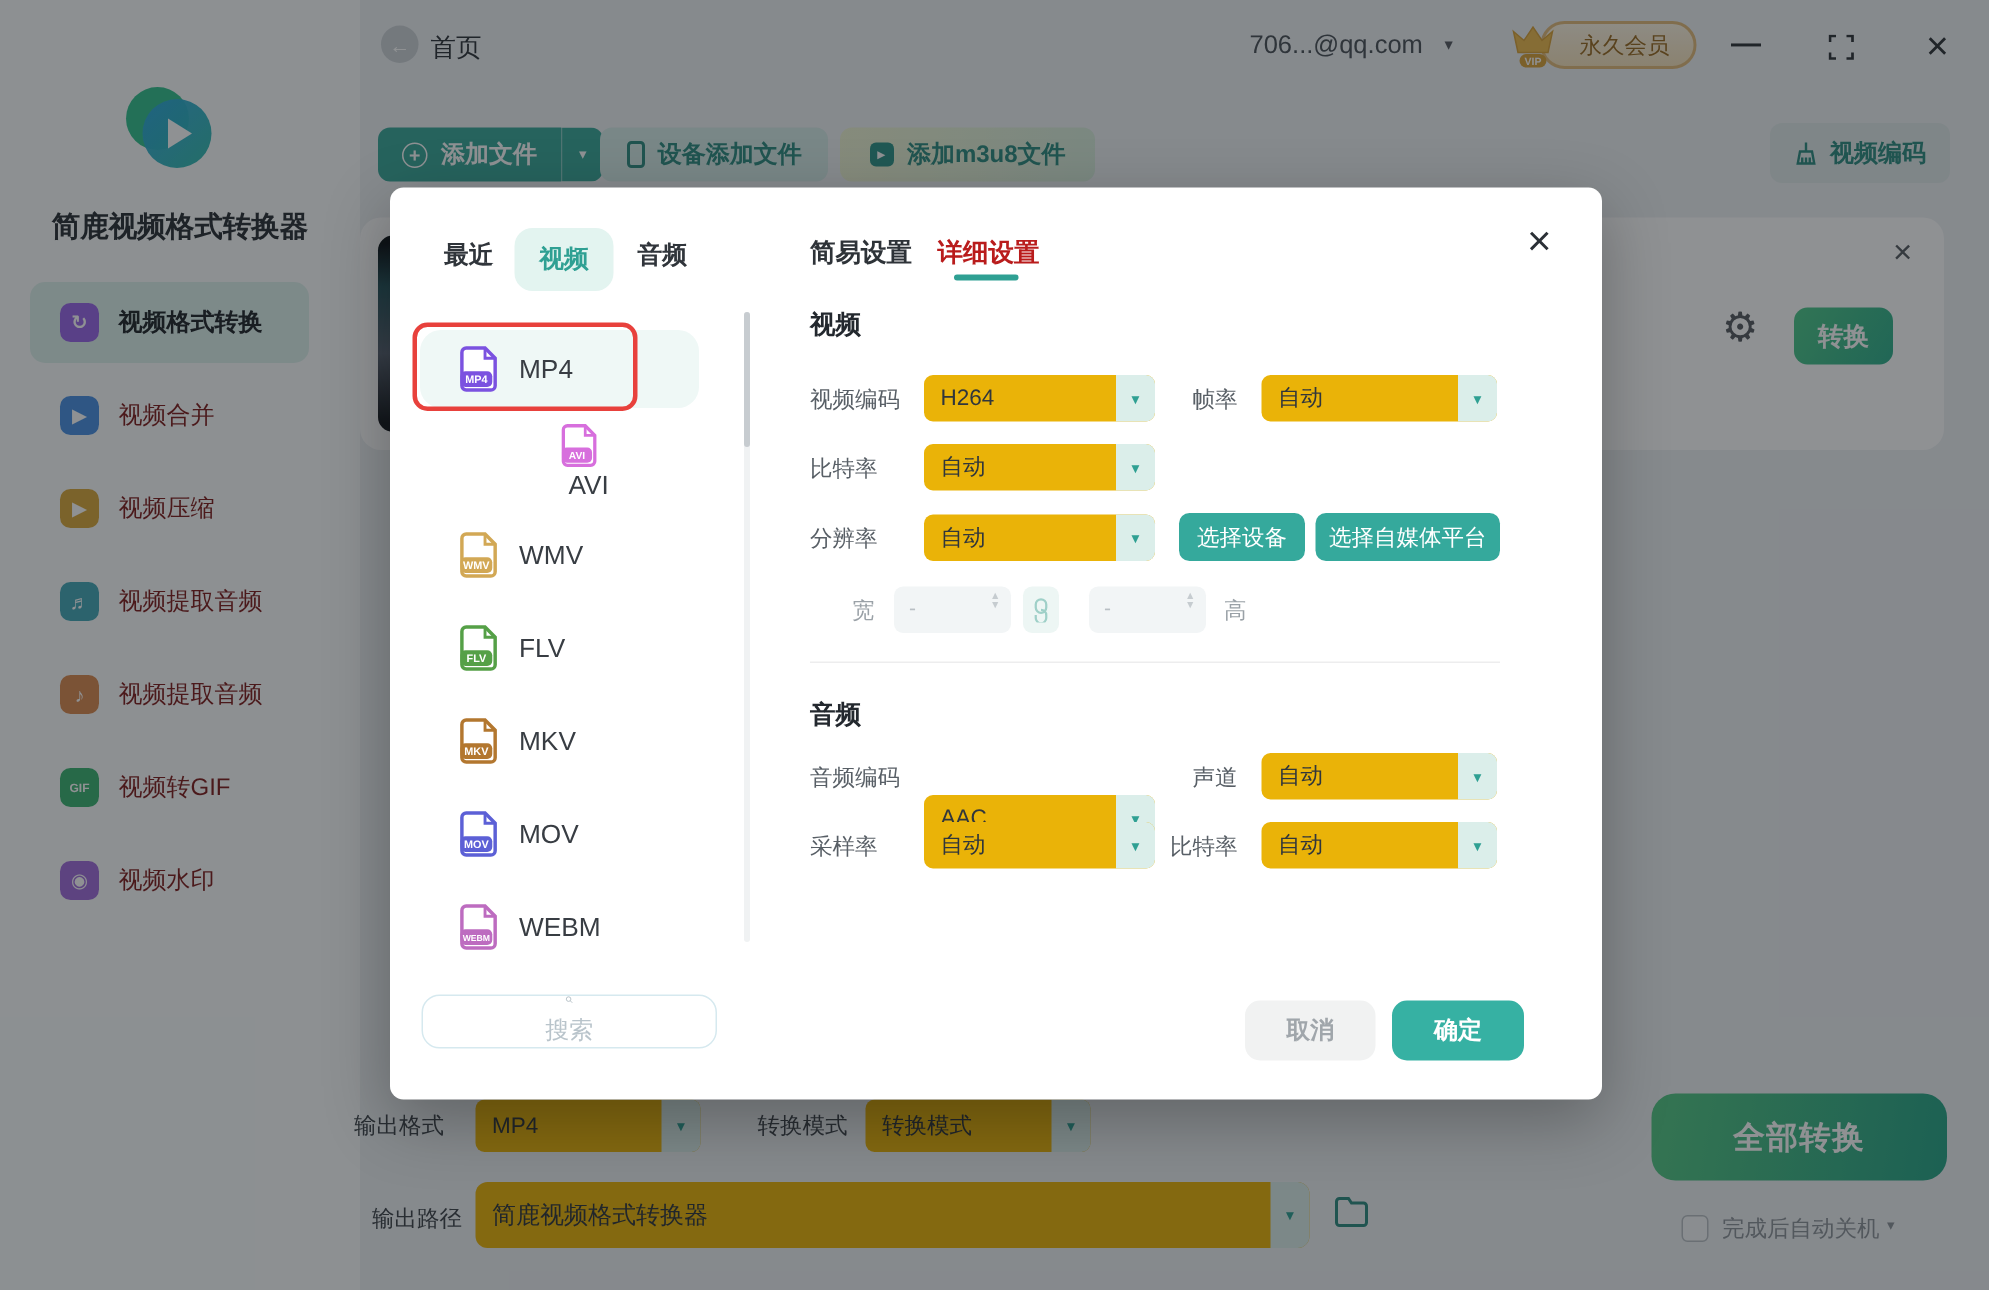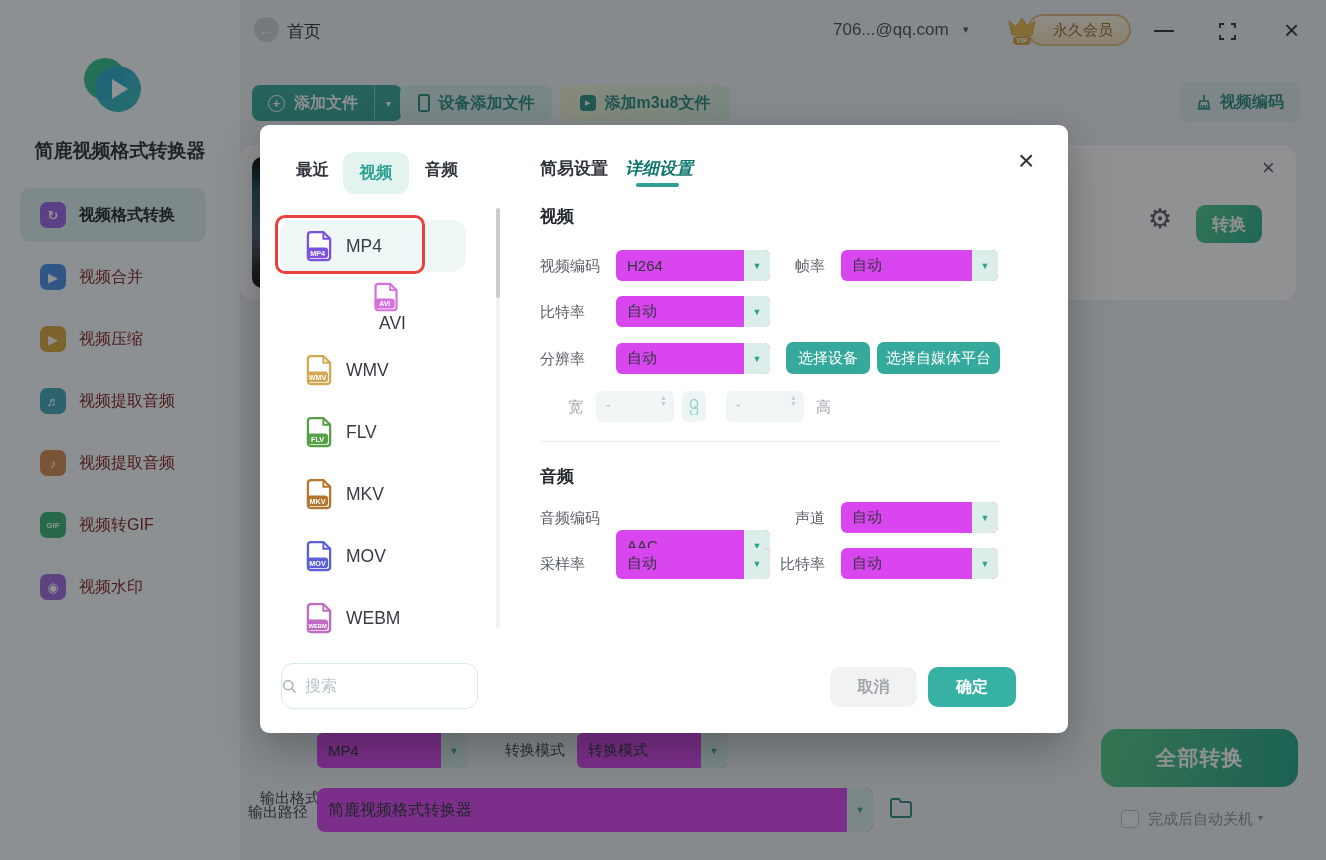--- a/index.html
+++ b/index.html
@@ -44,47 +44,47 @@
 
   
   .file-card{position:absolute;left:240px;top:145px;width:1056px;height:155px;background:#ffffff;border-radius:14px;}
   .thumb{position:absolute;left:12px;top:12px;width:140px;height:131px;border-radius:10px;background:linear-gradient(180deg,#0c1116 4%,#27565e 26%,#5a6473 60%,#14181d 95%);}
   .card-close{position:absolute;left:1022px;top:10px;font-size:22px;color:#565b60;}
   .card-gear{position:absolute;left:908px;top:58px;font-size:27px;color:#575c61;}
   .card-convert{position:absolute;left:956px;top:60px;width:66px;height:38px;border-radius:9px;background:linear-gradient(120deg,#4fc98a,#2fae8c);color:#fff;font-weight:bold;font-size:17px;display:flex;align-items:center;justify-content:center;}
 
   
   .ft-label{position:absolute;font-size:15px;color:#3f454b;}
-  .dd{position:absolute;background:#d946ef;border-radius:6px;}
+  .dd{position:absolute;background:#eab308;border-radius:6px;}
   .dd .dd-val{position:absolute;left:11px;top:0;bottom:0;display:flex;align-items:center;font-size:15px;color:#30363c;}
   .dd .dd-caret{position:absolute;right:0;top:0;bottom:0;width:26px;background:#dbeeea;border-radius:0 6px 6px 0;display:flex;align-items:center;justify-content:center;color:#2fa093;font-size:9px;}
   .folder-ico{position:absolute;left:889px;top:797px;}
   .convert-all{position:absolute;left:1101px;top:729px;width:197px;height:58px;border-radius:16px;background:linear-gradient(100deg,#55c984,#27a487);color:#fff;font-weight:bold;font-size:21px;display:flex;align-items:center;justify-content:center;letter-spacing:1px;}
   .shutdown-box{position:absolute;left:1121px;top:810px;width:18px;height:18px;border:1.5px solid #b9bfc4;border-radius:4px;background:#f6f8f9;}
   .shutdown-label{position:absolute;left:1148px;top:810px;font-size:15px;color:#8d9399;}
   .shutdown-caret{position:absolute;left:1258px;top:812px;font-size:10px;color:#8d9399;}
 
   
   .dim{position:absolute;inset:0;background:rgba(16,21,26,.47);z-index:40;}
 
   
   .modal{position:absolute;left:260px;top:125px;width:808px;height:608px;background:#fff;border-radius:9px;z-index:50;box-shadow:0 14px 44px rgba(0,0,0,.28);}
   .m-tab{position:absolute;font-size:16.5px;font-weight:bold;color:#30353b;}
   .m-tab-pill{position:absolute;left:83px;top:27px;width:66px;height:42px;border-radius:12px;background:#e3f4f0;color:#2fa093;font-weight:bold;font-size:16.5px;display:flex;align-items:center;justify-content:center;}
   .fmt-item{position:absolute;left:20px;width:186px;height:52px;display:flex;align-items:center;padding-left:26px;border-radius:14px;cursor:pointer;}
   .fmt-item.selected{background:#eff8f6;}
   .fmt-label{margin-left:13px;font-size:17.5px;color:#383d43;}
   .hl-red{position:absolute;left:15px;top:90px;width:150px;height:59px;border:3px solid #e8413c;border-radius:10px;z-index:5;pointer-events:none;}
-  .search{position:absolute;left:21px;top:538px;width:197px;height:46px;border:1.5px solid #d6e9ef;border-radius:12px;display:flex;align-items:center;gap:8px;}
+  .search{position:absolute;left:21px;top:538px;width:197px;height:36px;border:1.5px solid #d6e9ef;border-radius:12px;display:flex;align-items:center;gap:8px;flex-direction:column;}
   .search-ph{font-size:16px;color:#b9c4cb;}
   .m-scroll{position:absolute;left:236px;top:83px;width:4px;height:420px;background:#f0f2f3;border-radius:2px;}
   .m-thumb{position:absolute;left:0;top:0;width:4px;height:90px;background:#c7ccd0;border-radius:2px;}
 
   .s-tab{position:absolute;top:32px;font-size:17px;font-weight:bold;color:#2e3338;}
-  .s-tab.active{color:#0f766e;font-style:italic;}
+  .s-tab.active{color:#b91c1c;}
   .s-underline{position:absolute;left:376px;top:58px;width:43px;height:4px;border-radius:2px;background:#2fa093;}
   .m-close{position:absolute;left:758px;top:22px;font-size:28px;color:#2b3036;line-height:1;}
   .sec-title{position:absolute;left:280px;font-size:17px;font-weight:bold;color:#23282e;}
   .f-label{position:absolute;font-size:15px;color:#585f66;}
   .f-label.r{width:70px;text-align:right;}
   .mdd{height:31px;}
   .teal-btn{position:absolute;height:32px;border-radius:7px;background:#35a99c;color:#fff;font-size:15px;display:flex;align-items:center;justify-content:center;}
   .spin{position:absolute;width:78px;height:31px;background:#f2f5f6;border-radius:6px;}
   .spin .dash{position:absolute;left:10px;top:6px;font-size:14px;color:#b9bfc4;}
   .spin .arr{position:absolute;right:7px;top:4px;display:flex;flex-direction:column;line-height:.8;color:#c6ccd0;font-size:7px;}
@@ -188,21 +188,21 @@
     <span>视频编码</span>
   </div>
 
   <div class="file-card">
     <div class="thumb"></div>
     <div class="card-close">×</div>
     <div class="card-gear">⚙</div>
     <div class="card-convert">转换</div>
   </div>
 
-  <div class="ft-label" style="left:260px;top:741px;margin-top:48px;">输出格式</div>
+  <div class="ft-label" style="left:236px;top:741px;">输出格式</div>
   <div class="dd" style="left:317px;top:733px;width:150px;height:35px;">
     <span class="dd-val">MP4</span>
     <span class="dd-caret">▼</span>
   </div>
   <div class="ft-label" style="left:505px;top:741px;">转换模式</div>
   <div class="dd" style="left:577px;top:733px;width:150px;height:35px;">
     <span class="dd-val">转换模式</span>
     <span class="dd-caret">▼</span>
   </div>
   <div class="ft-label" style="left:248px;top:803px;">输出路径</div>

